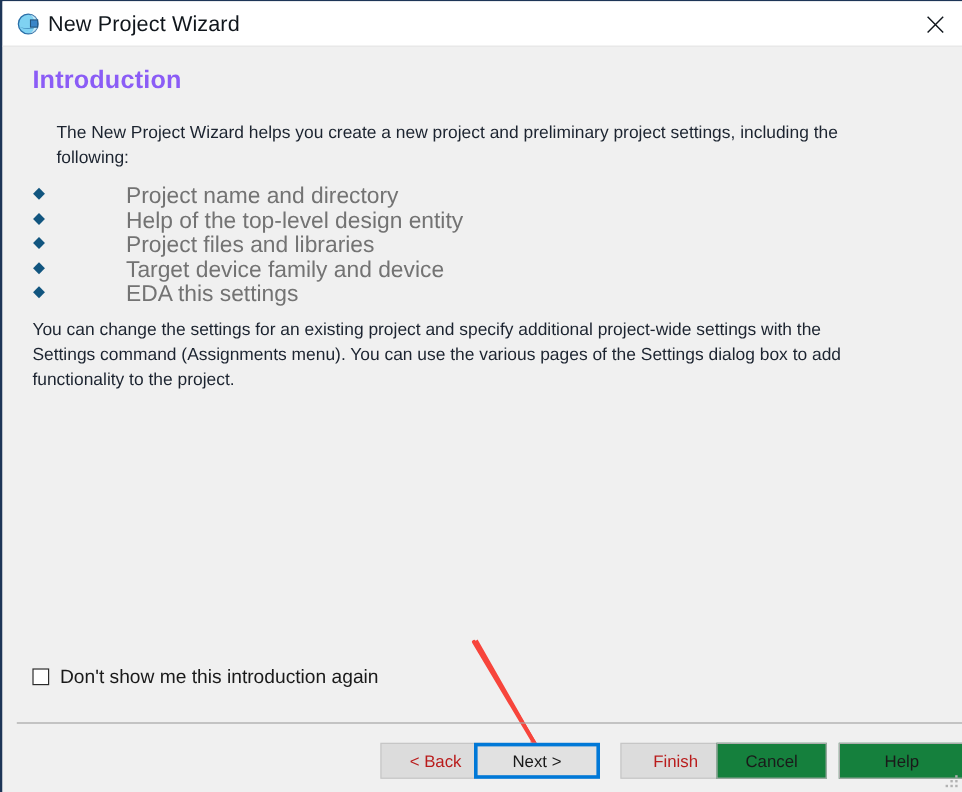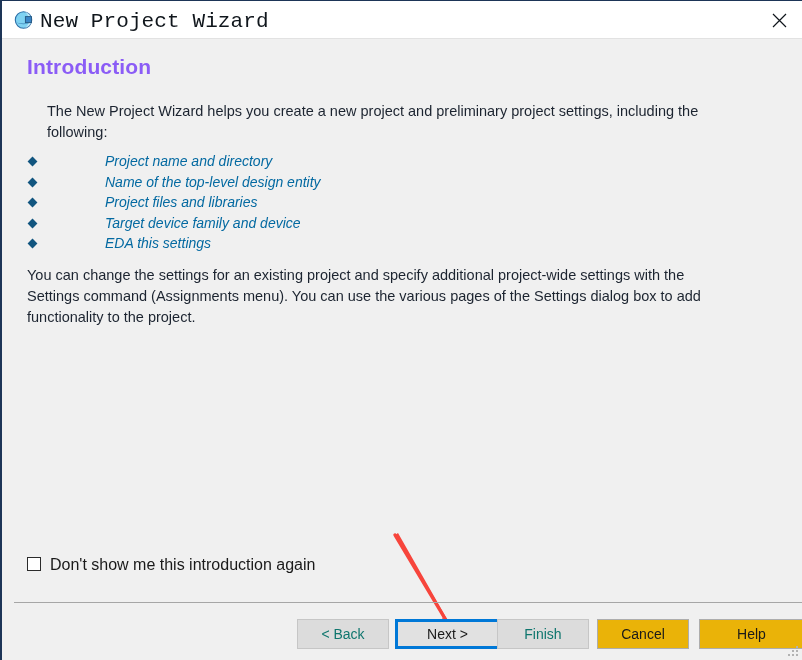--- a/index.html
+++ b/index.html
@@ -42,25 +42,24 @@
     position: absolute;
     left: 12px;
     top: 9px;
     width: 20px;
     height: 20px;
   }
   #title-text {
     position: absolute;
     left: 38px;
     top: 9px;
-    font-size: 21px;
+    font-size: 18px;
     color: #10161c;
     letter-spacing: .1px;
     white-space: nowrap;
-    font-family: Liberation Mono, monospace;
   }
   #close-button {
     position: absolute;
     right: 0;
     top: 0;
     width: 45px;
     height: 37px;
     cursor: pointer;
   }
   #close-button svg { position:absolute; left:15px; top:12px; }
@@ -98,23 +97,22 @@
 
   #bullets {
     position: absolute;
     left: 25px;
     top: 114px;
     width: 700px;
   }
   .bullet-row {
     position: relative;
     height: 20.5px;
-    font-size: 14px;
-    color: #0369a1;
-    font-style: italic;
+    font-size: 19px;
+    color: #737373;
   }
   .bullet-diamond {
     position: absolute;
     left: 2px;
     top: 5px;
     width: 7px;
     height: 7px;
     background: #11557f;
     transform: rotate(45deg);
   }
@@ -166,35 +164,36 @@
     position: absolute;
     left: 0;
     top: 574px;
     width: 800px;
     height: 48px;
   }
   .wiz-button {
     position: absolute;
     top: 6px;
     height: 30px;
-    background: #eab308;
+    background: #15803d;
     border: 1px solid #adadad;
     box-sizing: border-box;
     font-size: 14px;
     color: #1a1a1a;
     text-align: center;
     line-height: 28px;
     cursor: pointer;
     user-select: none;
   }
   .wiz-button.disabled {
-    color: #0f766e;
+    color: #b91c1c;
     border-color: #c6c6c6;
     background: #dcdcdc;
     cursor: default;
+    margin-left: 20px;
   }
   .wiz-button.focused {
     border: 3px solid #0078d7;
     background: #e1e1e1;
     line-height: 24px;
   }
   #btn-back   { left: 295px;  width: 92px; }
   #btn-next   { left: 393px;  width: 105px; }
   #btn-finish { left: 495px;  width: 92px; }
   #btn-cancel { left: 595px;  width: 92px; }
@@ -257,21 +256,21 @@
 
     <div class="para" id="para-1">The New Project Wizard helps you create a new project and preliminary project settings, including the following:</div>
 
     <div id="bullets">
       <div class="bullet-row">
         <span class="bullet-diamond"></span>
         <span class="bullet-label">Project name and directory</span>
       </div>
       <div class="bullet-row">
         <span class="bullet-diamond"></span>
-        <span class="bullet-label">Name of the top-level design entity</span>
+        <span class="bullet-label">Help of the top-level design entity</span>
       </div>
       <div class="bullet-row">
         <span class="bullet-diamond"></span>
         <span class="bullet-label">Project files and libraries</span>
       </div>
       <div class="bullet-row">
         <span class="bullet-diamond"></span>
         <span class="bullet-label">Target device family and device</span>
       </div>
       <div class="bullet-row">

